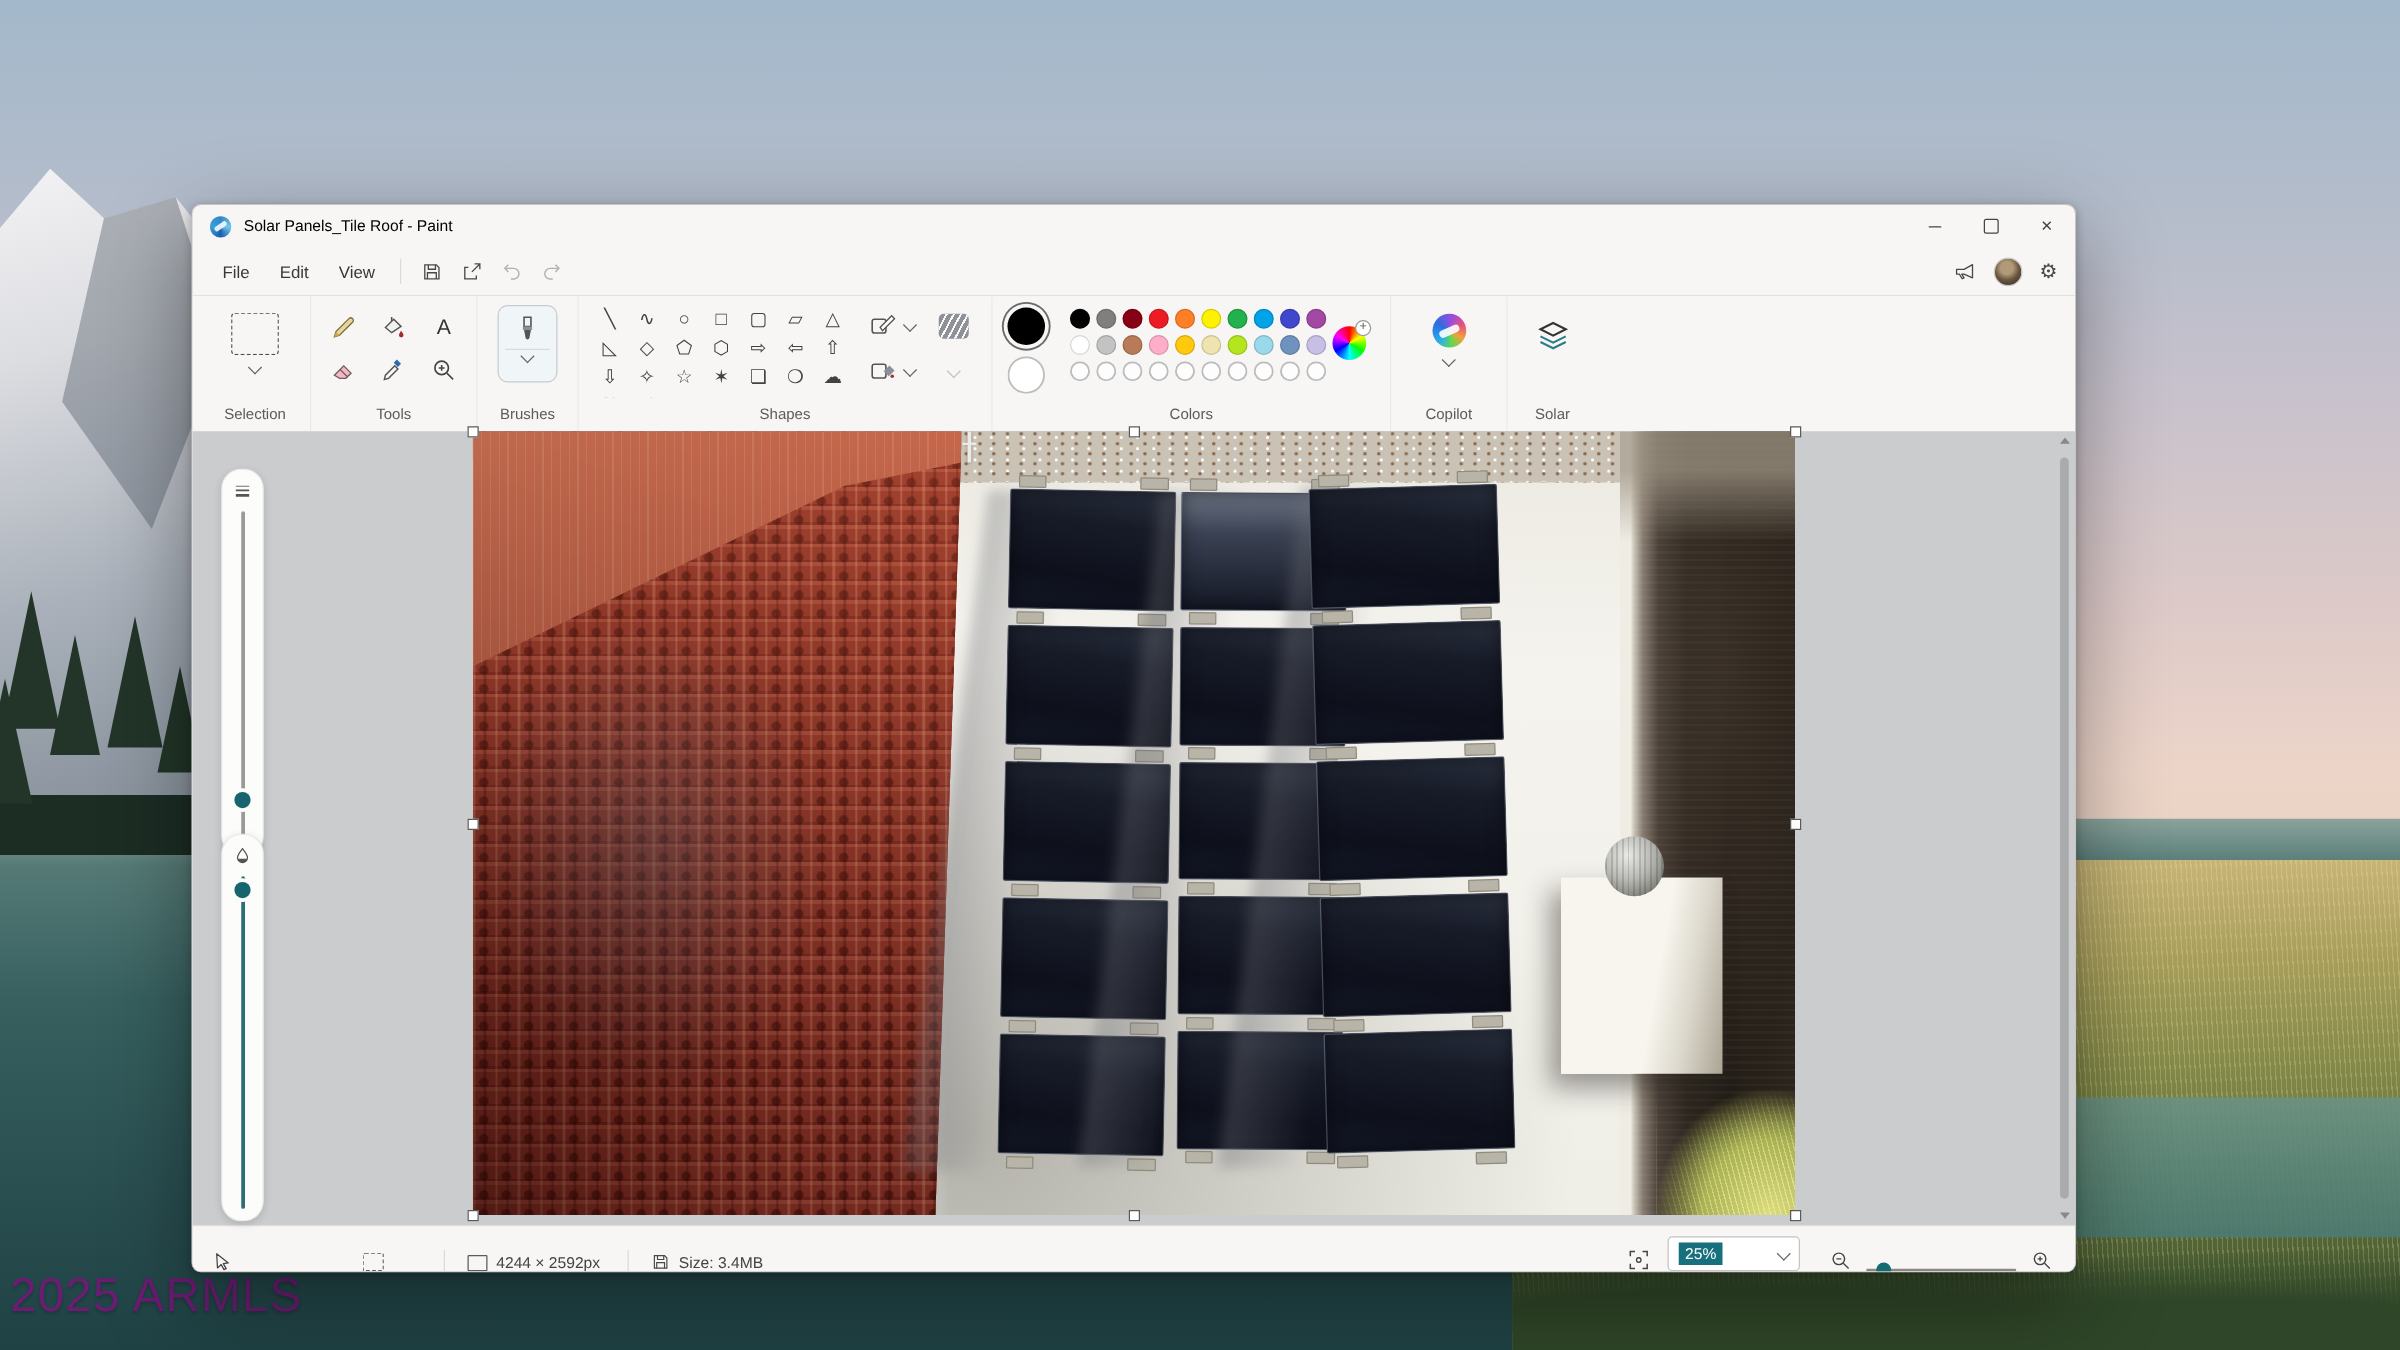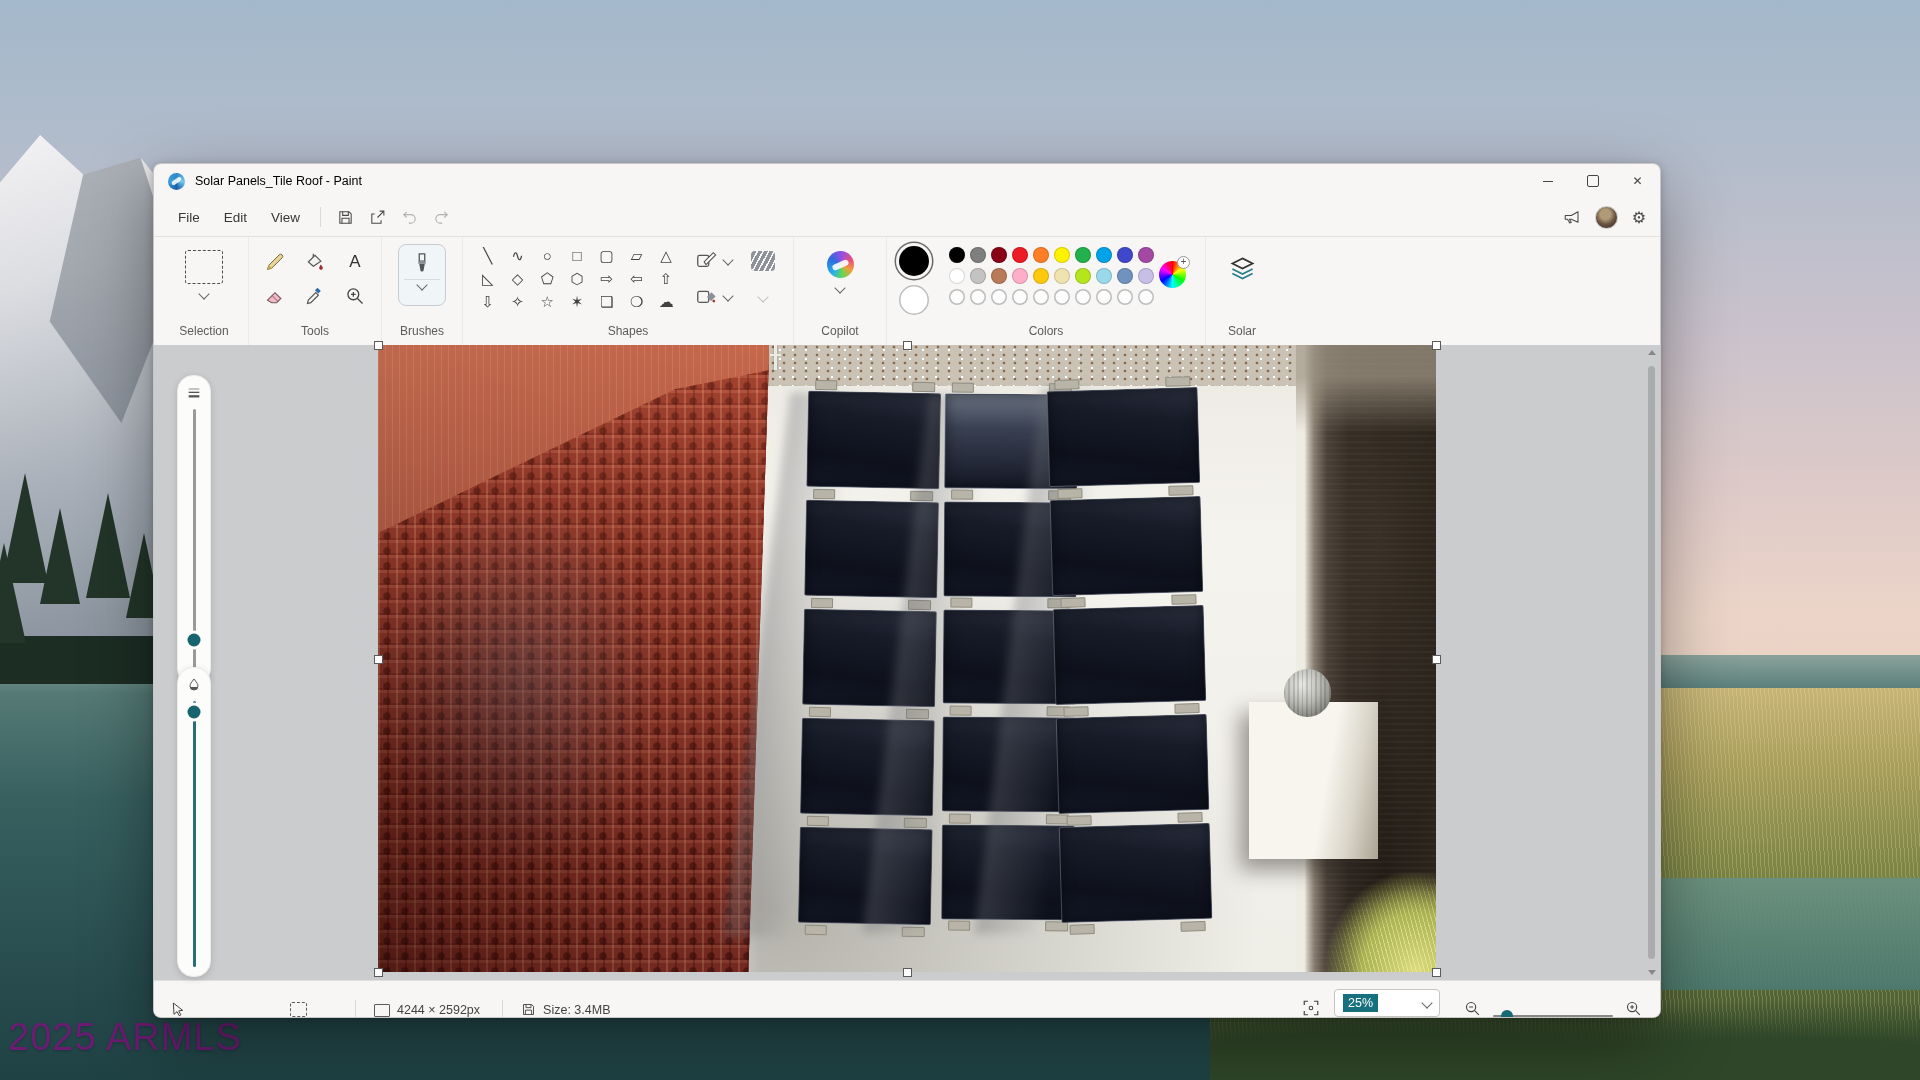--- a/index.html
+++ b/index.html
@@ -409,25 +409,20 @@
             </span>
           <span class="chev"></span>
         </div>
       </div>
       <div class="sh-minis2">
         <span class="stroke-ic"></span>
         <span class="chev dis"></span>
       </div>
       <div class="glabel">Shapes</div>
     </div>
-    <div class="rgroup g-copilot">
-      <div class="copilot-logo"></div>
-      <span class="chev"></span>
-      <div class="glabel">Copilot</div>
-    </div>
     <div class="rgroup g-colors">
       <div class="c12">
         <div class="bigdot c1" id="color1" style="background: rgb(0, 0, 0);"></div>
         <div class="bigdot c2" id="color2" style="background: rgb(255, 255, 255);"></div>
       </div>
       <div class="palette" id="palette">
           <div class="dot" style="background: rgb(0, 0, 0);"></div>
           <div class="dot" style="background: rgb(127, 127, 127);"></div>
           <div class="dot" style="background: rgb(136, 0, 21);"></div>
           <div class="dot" style="background: rgb(237, 28, 36);"></div>
@@ -454,20 +449,25 @@
           <div class="dot empty"></div>
           <div class="dot empty"></div>
           <div class="dot empty"></div>
           <div class="dot empty"></div>
           <div class="dot empty"></div>
           <div class="dot empty"></div>
         </div>
       <div class="cwheel"></div>
       <div class="glabel">Colors</div>
     </div>
+    <div class="rgroup g-copilot">
+      <div class="copilot-logo"></div>
+      <span class="chev"></span>
+      <div class="glabel">Copilot</div>
+    </div>
     <div class="rgroup g-layers">
       <svg class="ic" width="27" height="27">
           <use href="#sy-layers"></use>
         </svg>
       <div class="glabel">Solar</div>
     </div>
   </div>
 
   <div class="canvas-area">
     <div class="tool-slider" style="top:30px;height:290px">

